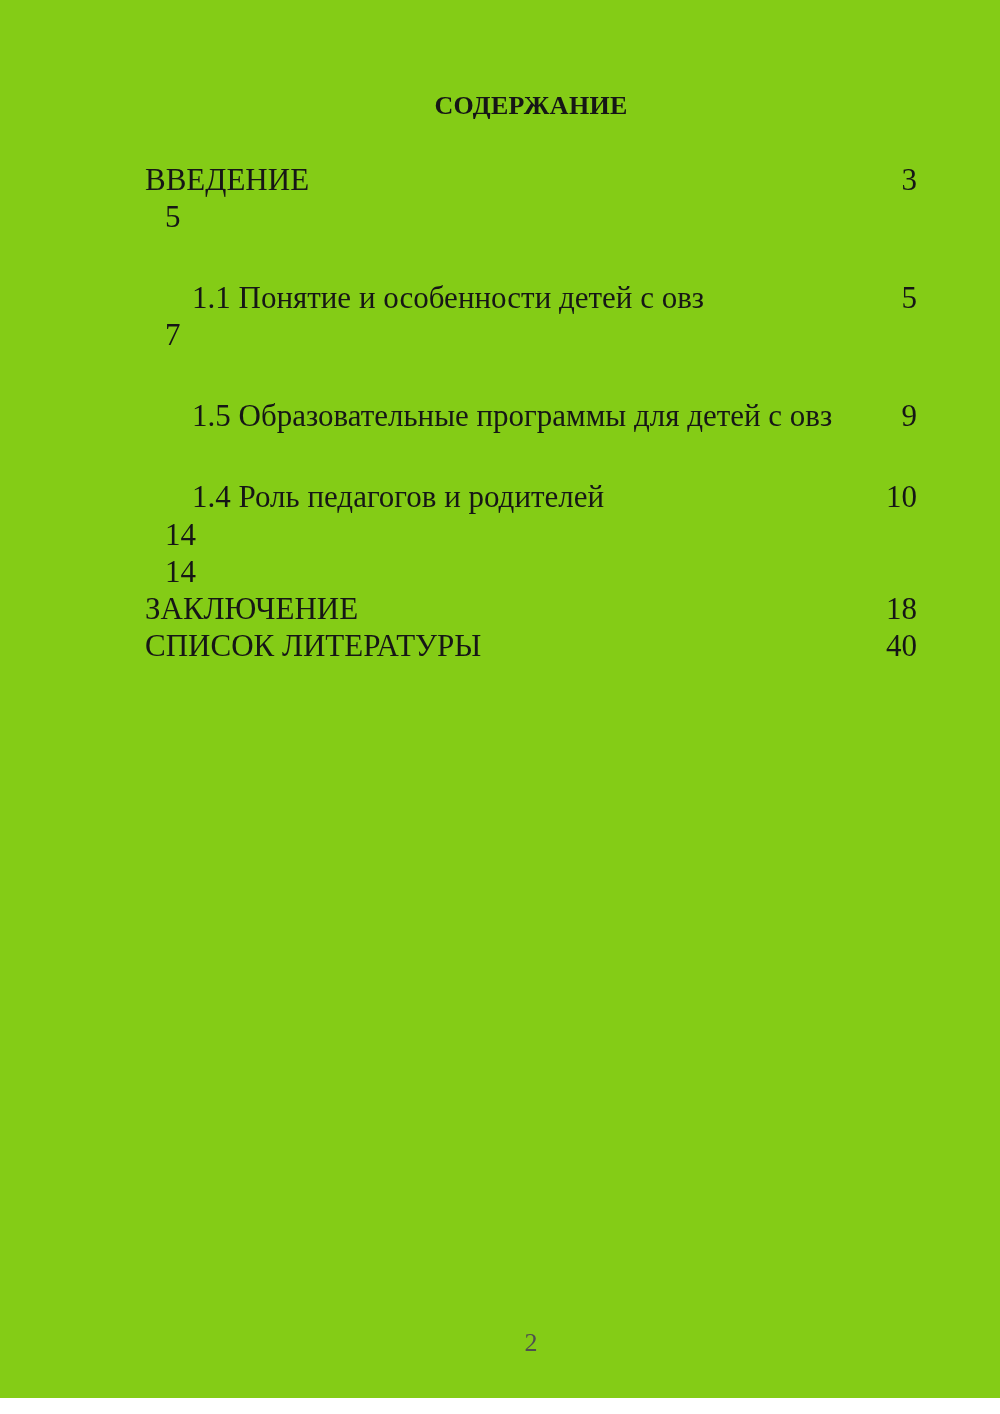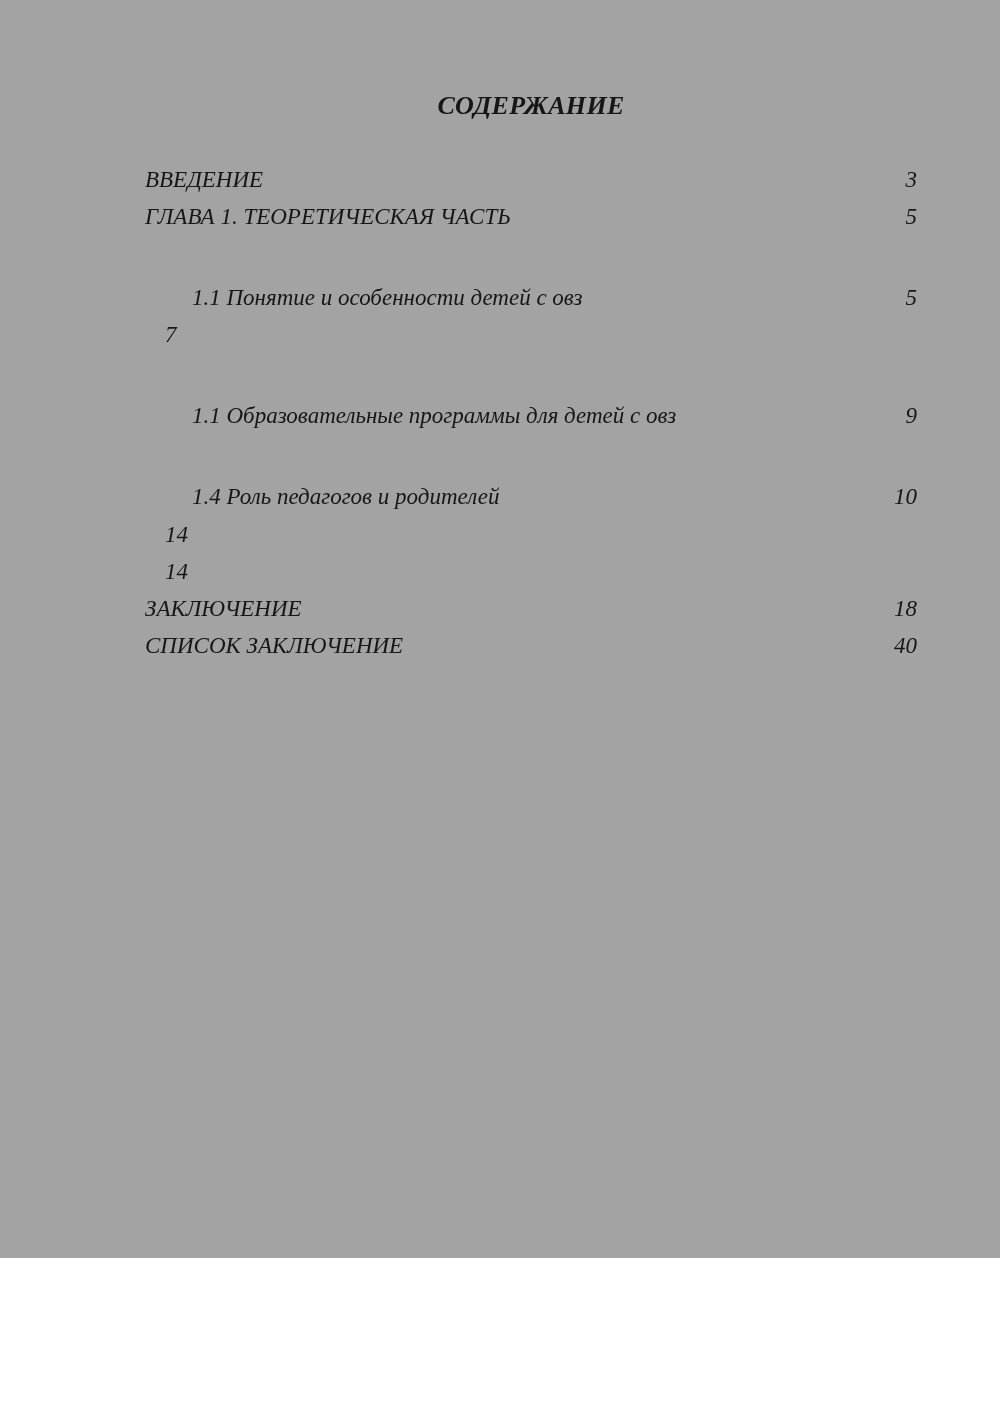--- a/index.html
+++ b/index.html
@@ -3,26 +3,25 @@
 <meta charset="utf-8">
 <style>
   html, body {
     margin: 0;
     padding: 0;
     background: #ffffff;
   }
   .page {
     position: relative;
     width: 1000px;
-    height: 1258px;
-    background: #a3a3a3;
+    height: 1398px;
+    background: #84cc16;
     font-family: "Liberation Serif", "DejaVu Serif", serif;
     color: #161616;
     overflow: hidden;
-    font-style: italic;
   }
   .title {
     position: absolute;
     top: 91px;
     left: 145px;
     width: 772px;
     margin: 0;
     text-align: center;
     font-size: 26px;
     font-weight: bold;
@@ -32,21 +31,21 @@
   .toc {
     position: absolute;
     top: 161px;
     left: 145px;
     width: 772px;
   }
   .toc-row {
     display: flex;
     justify-content: space-between;
     align-items: baseline;
-    font-size: 23px;
+    font-size: 31px;
     line-height: 37.1px;
     white-space: nowrap;
   }
   .toc-row.sub .toc-label {
     padding-left: 47px;
     margin-top: 44px;
   }
   .toc-label {
     text-align: left;
   }
@@ -70,48 +69,47 @@
 
 <div class="page">
   <h1 class="title">СОДЕРЖАНИЕ</h1>
 
   <div class="toc" id="toc">
       <div class="toc-row">
         <span class="toc-label">ВВЕДЕНИЕ</span>
         <span class="toc-page">3</span>
       </div>
       <div class="toc-row">
-        <span class="toc-label">ГЛАВА 1. ТЕОРЕТИЧЕСКАЯ ЧАСТЬ</span>
         <span class="toc-page">5</span>
       </div>
       <div class="toc-row sub">
         <span class="toc-label">1.1 Понятие и особенности детей с овз</span>
         <span class="toc-page">5</span>
       </div>
       <div class="toc-row sub">
         <span class="toc-page">7</span>
       </div>
       <div class="toc-row sub">
-        <span class="toc-label">1.1 Образовательные программы для детей с овз</span>
+        <span class="toc-label">1.5 Образовательные программы для детей с овз</span>
         <span class="toc-page">9</span>
       </div>
       <div class="toc-row sub">
         <span class="toc-label">1.4 Роль педагогов и родителей</span>
         <span class="toc-page">10</span>
       </div>
       <div class="toc-row">
         <span class="toc-page">14</span>
       </div>
       <div class="toc-row sub">
         <span class="toc-page">14</span>
       </div>
       <div class="toc-row">
         <span class="toc-label">ЗАКЛЮЧЕНИЕ</span>
         <span class="toc-page">18</span>
       </div>
       <div class="toc-row">
-        <span class="toc-label">СПИСОК ЗАКЛЮЧЕНИЕ</span>
+        <span class="toc-label">СПИСОК ЛИТЕРАТУРЫ</span>
         <span class="toc-page">40</span>
       </div>
     </div>
 
   <div class="footer-page-number">2</div>
 </div>
 
 </body></html>

